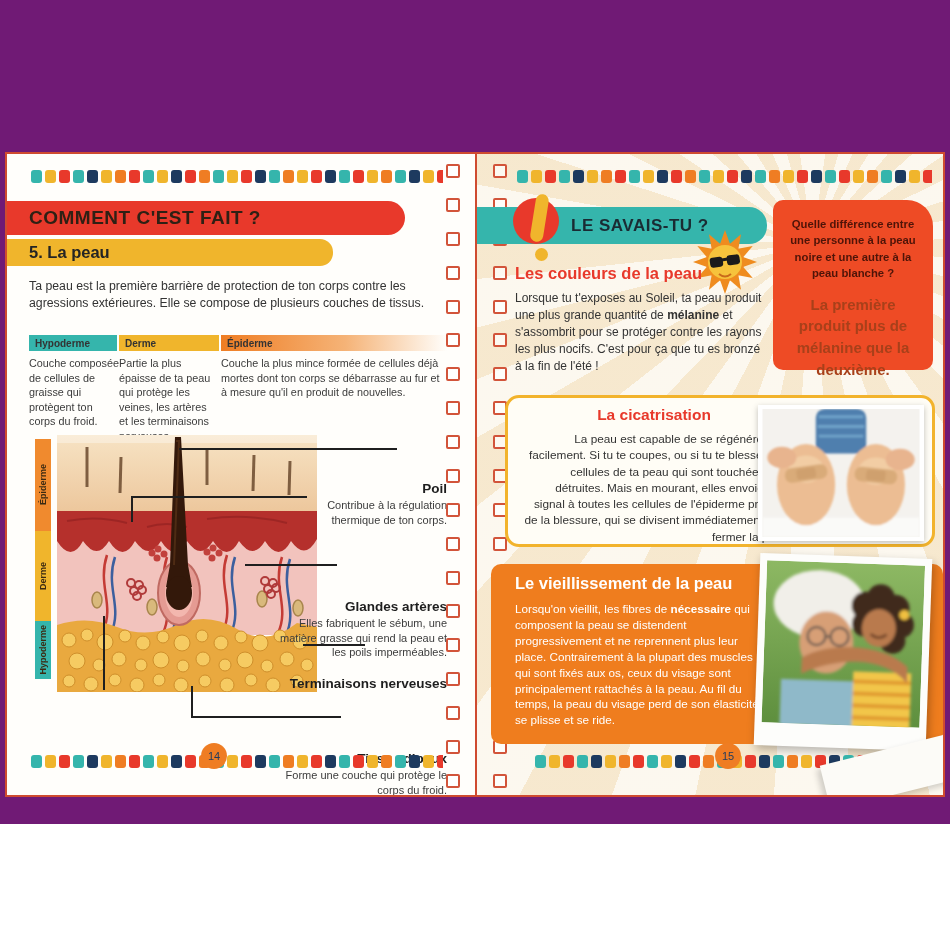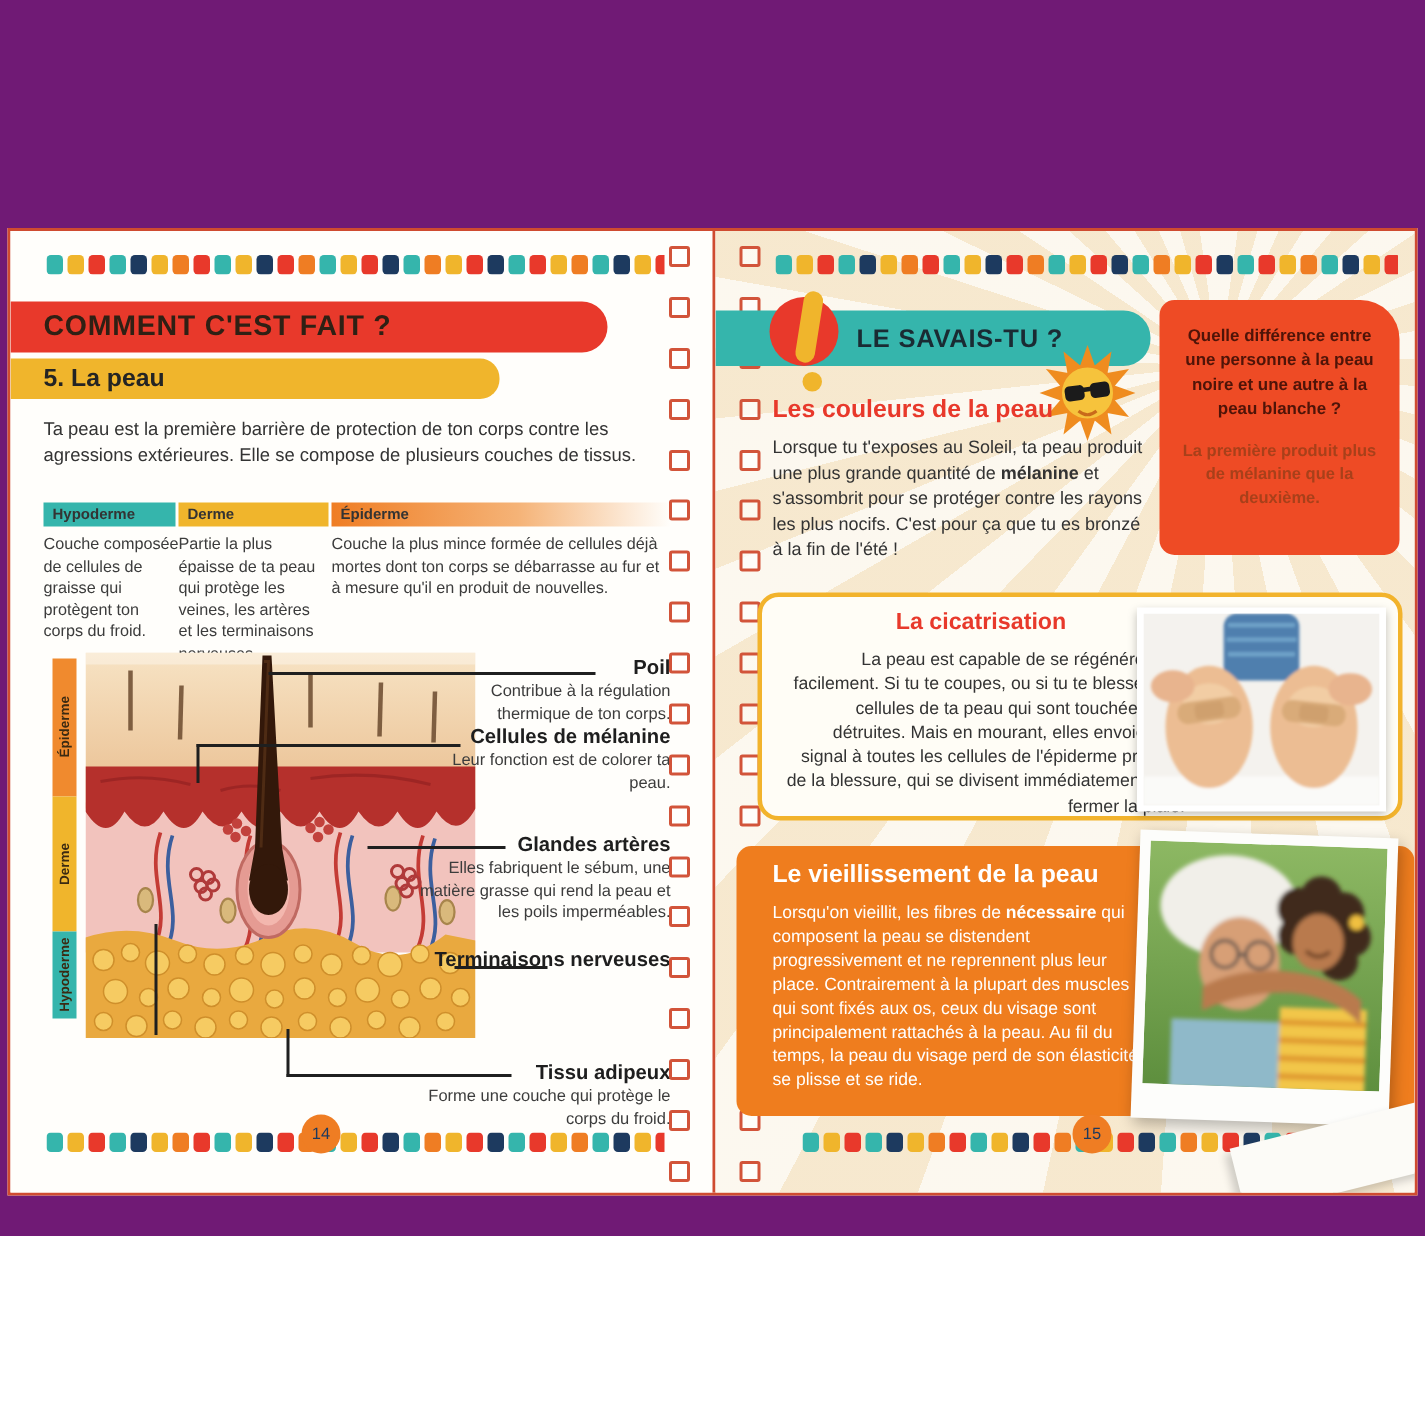--- a/index.html
+++ b/index.html
@@ -31,36 +31,36 @@
   .hb1{left:22px;width:88px;background:#35b5ac;}
   .hb2{left:112px;width:100px;background:#f0b52c;}
   .hb3{left:214px;width:226px;background:linear-gradient(90deg,#ef7d23 0%,#f5b377 55%,rgba(249,238,224,0) 100%);}
   .coldesc{position:absolute;top:202px;font-size:10.8px;line-height:1.35;color:#3c3c3c;margin:0;}
   .cd1{left:22px;width:92px;} .cd2{left:112px;width:98px;} .cd3{left:214px;width:224px;}
   .layerbar{position:absolute;left:28px;top:285px;width:16px;}
   .bar-seg{width:16px;display:flex;align-items:center;justify-content:center;}
   .bar-seg span{writing-mode:vertical-rl;transform:rotate(180deg);font-size:9px;font-weight:700;color:#3b2a12;}
   .bs1{height:92px;background:#f08a2e;} .bs2{height:90px;background:#f0b52c;} .bs3{height:58px;background:#35b5ac;}
   .skin-svg{position:absolute;left:50px;top:281px;width:260px;height:257px;}
-  .lbl{position:absolute;width:168px;left:272px;text-align:right;}
+  .lbl{position:absolute;width:168px;left:272px;text-align:right;margin-top:44px;}
   .lbl h4{font-size:13.5px;font-weight:700;color:#1e1e1e;margin:0 0 2px;}
   .lbl p{font-size:11px;color:#3c3c3c;margin:0;line-height:1.32;}
   .lbl.sudo{left:50px;top:536px;width:220px;text-align:left;}
   .ln{position:absolute;background:#1f1f1f;}
   
   .banner-teal{position:absolute;left:0;top:53px;width:290px;height:37px;background:#35b5ac;
     border-radius:0 18px 18px 0;display:flex;align-items:center;}
   .banner-teal span{padding-left:94px;font-size:17px;font-weight:800;letter-spacing:.5px;color:#1a2b33;}
   .excl-circle{position:absolute;left:36px;top:44px;width:46px;height:46px;border-radius:50%;background:#e8392b;}
   .excl-bar{position:absolute;left:56px;top:40px;width:13px;height:48px;border-radius:7px;background:#f0b52c;transform:rotate(9deg);}
   .excl-dot{position:absolute;left:58px;top:94px;width:13px;height:13px;border-radius:50%;background:#f0b52c;}
   .qbox{position:absolute;left:296px;top:46px;width:160px;height:170px;background:#ee4b25;
     border-radius:10px 26px 10px 10px;box-sizing:border-box;padding:16px 12px;text-align:center;}
   .qbox .q{font-size:11.3px;font-weight:700;color:#4f1408;line-height:1.45;margin:0;}
-  .qbox .a{font-size:11px;font-weight:600;color:#a8401a;line-height:1.45;margin:12px 0 0;}
+  .qbox .a{font-size:15px;font-weight:600;color:#a8401a;line-height:1.45;margin:12px 0 0;}
   .sun-svg{position:absolute;left:216px;top:76px;width:64px;height:64px;}
   .sec-title{position:absolute;left:38px;font-size:16.5px;font-weight:700;color:#e8392b;margin:0;}
   .couleurs-p{position:absolute;left:38px;top:136px;width:250px;font-size:12px;line-height:1.42;color:#333;margin:0;}
   .cica-box{position:absolute;left:28px;top:241px;width:430px;height:152px;background:#fffdf6;
     border:3px solid #f2b32c;border-radius:14px;box-sizing:border-box;}
   .cica-title{position:absolute;left:10px;top:8px;width:272px;text-align:center;font-size:15.5px;font-weight:700;color:#e8392b;margin:0;}
   .cica-text{position:absolute;left:14px;top:33px;width:268px;text-align:right;font-size:11.8px;line-height:1.38;color:#333;margin:0;}
   .photo{position:absolute;background:#fff;box-shadow:0 2px 6px rgba(0,0,0,0.25);}
   .photo-knees{right:8px;top:7px;width:166px;height:136px;padding:4px;box-sizing:border-box;}
   .vieux-box{position:absolute;left:14px;top:410px;width:452px;height:180px;background:#ef7d1e;border-radius:10px;}
@@ -263,24 +263,20 @@
       <div class="ln" style="left:238px;top:410px;width:92px;height:2px;"></div>
       <div class="ln" style="left:296px;top:490px;width:62px;height:2px;"></div>
       <div class="ln" style="left:184px;top:532px;width:2px;height:32px;"></div>
       <div class="ln" style="left:184px;top:562px;width:150px;height:2px;"></div>
       <div class="ln" style="left:96px;top:462px;width:2px;height:74px;"></div>
 
       <div class="lbl" style="top:283px;">
         <h4>Poil</h4>
         <p>Contribue à la régulation thermique de ton corps.</p>
       </div>
-      <div class="lbl" style="top:329px;">
-        <h4>Cellules de mélanine</h4>
-        <p>Leur fonction est de colorer ta peau.</p>
-      </div>
       <div class="lbl" style="top:401px;">
         <h4>Glandes artères</h4>
         <p>Elles fabriquent le sébum, une matière grasse qui rend la peau et les poils imperméables.</p>
       </div>
       <div class="lbl" style="top:478px;">
         <h4>Terminaisons nerveuses</h4>
       </div>
       <div class="lbl" style="top:553px;">
         <h4>Tissu adipeux</h4>
         <p>Forme une couche qui protège le corps du froid.</p>

